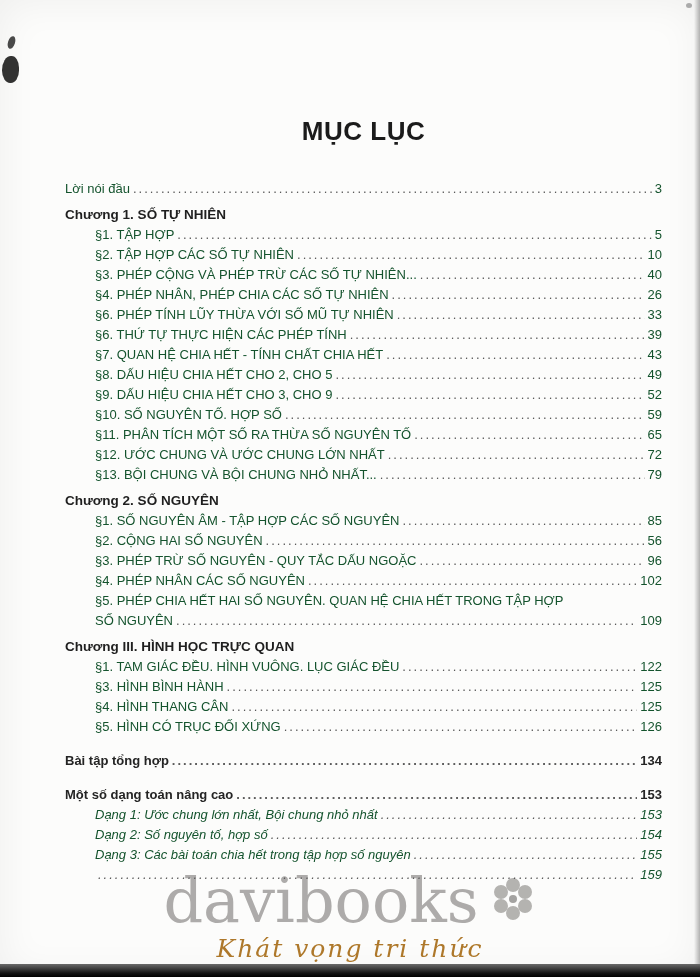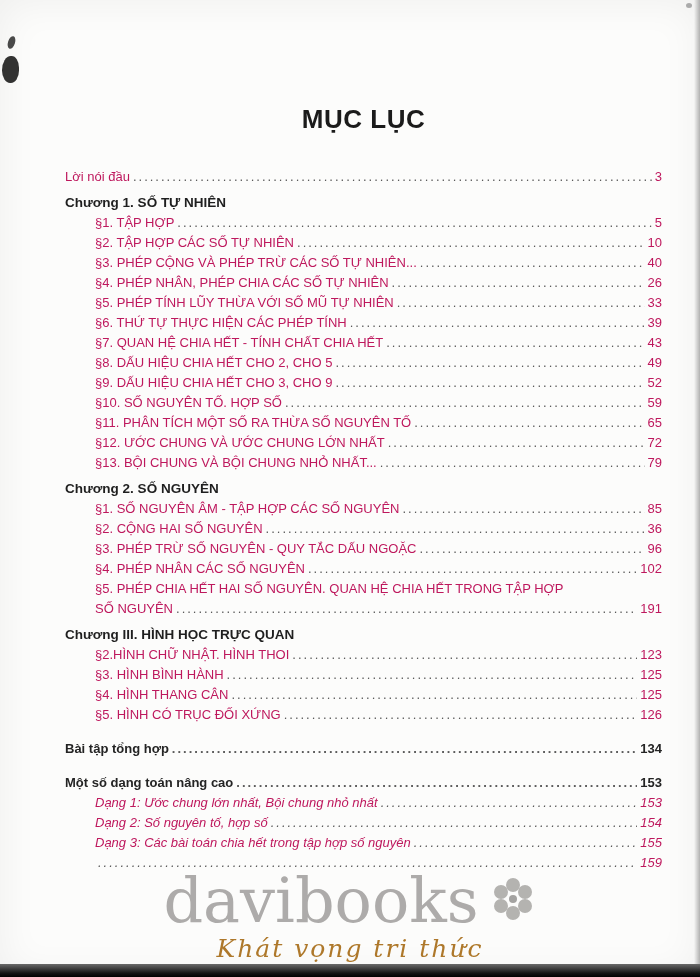--- a/index.html
+++ b/index.html
@@ -8,38 +8,38 @@
     width:700px; height:977px;
     margin:0 auto;
     background:#fcfcfb;
     font-family:"Liberation Sans", sans-serif;
     color:#3b3b3b;
     overflow:hidden;
     box-shadow: inset 0 0 40px rgba(0,0,0,0.06);
   }
   .content {
     position:absolute;
-    left:65px; right:38px; top:104px;
+    left:65px; right:38px; top:116px;
     z-index:2;
   }
   .doc-title {
     text-align:center;
     font-size:26px;
     font-weight:bold;
     letter-spacing:0.5px;
     color:#1b1b1b;
     margin:0 0 32px 0;
   }
   .row {
     display:flex;
     align-items:baseline;
     font-size:13px;
     line-height:20px;
     height:20px;
-    color:#be185d;
+    color:#14532d;
   }
   .row .lbl { white-space:nowrap; }
   .row .dots {
     flex:1;
     overflow:hidden;
     white-space:nowrap;
     margin:0 3px;
     color:#5a5a5a;
     letter-spacing:2px;
   }
@@ -156,21 +156,21 @@
           <span class="lbl">§3. PHÉP CỘNG VÀ PHÉP TRỪ CÁC SỐ TỰ NHIÊN...</span>
           <span class="dots"></span>
           <span class="pg">40</span>
         </div>
       <div class="row indent">
           <span class="lbl">§4. PHÉP NHÂN, PHÉP CHIA CÁC SỐ TỰ NHIÊN</span>
           <span class="dots"></span>
           <span class="pg">26</span>
         </div>
       <div class="row indent">
-          <span class="lbl">§5. PHÉP TÍNH LŨY THỪA VỚI SỐ MŨ TỰ NHIÊN</span>
+          <span class="lbl">§6. PHÉP TÍNH LŨY THỪA VỚI SỐ MŨ TỰ NHIÊN</span>
           <span class="dots"></span>
           <span class="pg">33</span>
         </div>
       <div class="row indent">
           <span class="lbl">§6. THỨ TỰ THỰC HIỆN CÁC PHÉP TÍNH</span>
           <span class="dots"></span>
           <span class="pg">39</span>
         </div>
       <div class="row indent">
           <span class="lbl">§7. QUAN HỆ CHIA HẾT - TÍNH CHẤT CHIA HẾT</span>
@@ -212,48 +212,48 @@
     <div>
       <div class="chapter-heading">Chương 2. SỐ NGUYÊN</div>
       <div class="row indent">
           <span class="lbl">§1. SỐ NGUYÊN ÂM - TẬP HỢP CÁC SỐ NGUYÊN</span>
           <span class="dots"></span>
           <span class="pg">85</span>
         </div>
       <div class="row indent">
           <span class="lbl">§2. CỘNG HAI SỐ NGUYÊN</span>
           <span class="dots"></span>
-          <span class="pg">36</span>
+          <span class="pg">56</span>
         </div>
       <div class="row indent">
           <span class="lbl">§3. PHÉP TRỪ SỐ NGUYÊN - QUY TẮC DẤU NGOẶC</span>
           <span class="dots"></span>
           <span class="pg">96</span>
         </div>
       <div class="row indent">
           <span class="lbl">§4. PHÉP NHÂN CÁC SỐ NGUYÊN</span>
           <span class="dots"></span>
           <span class="pg">102</span>
         </div>
       <div class="row indent">
           <span class="lbl">§5. PHÉP CHIA HẾT HAI SỐ NGUYÊN. QUAN HỆ CHIA HẾT TRONG TẬP HỢP</span>
         </div>
       <div class="row indent">
           <span class="lbl">SỐ NGUYÊN</span>
           <span class="dots"></span>
-          <span class="pg">191</span>
+          <span class="pg">109</span>
         </div>
     </div>
 
     <div>
       <div class="chapter-heading">Chương III. HÌNH HỌC TRỰC QUAN</div>
       <div class="row indent">
-          <span class="lbl">§2.HÌNH CHỮ NHẬT. HÌNH THOI</span>
-          <span class="dots"></span>
-          <span class="pg">123</span>
+          <span class="lbl">§1. TAM GIÁC ĐỀU. HÌNH VUÔNG. LỤC GIÁC ĐỀU</span>
+          <span class="dots"></span>
+          <span class="pg">122</span>
         </div>
       <div class="row indent">
           <span class="lbl">§3. HÌNH BÌNH HÀNH</span>
           <span class="dots"></span>
           <span class="pg">125</span>
         </div>
       <div class="row indent">
           <span class="lbl">§4. HÌNH THANG CÂN</span>
           <span class="dots"></span>
           <span class="pg">125</span>

